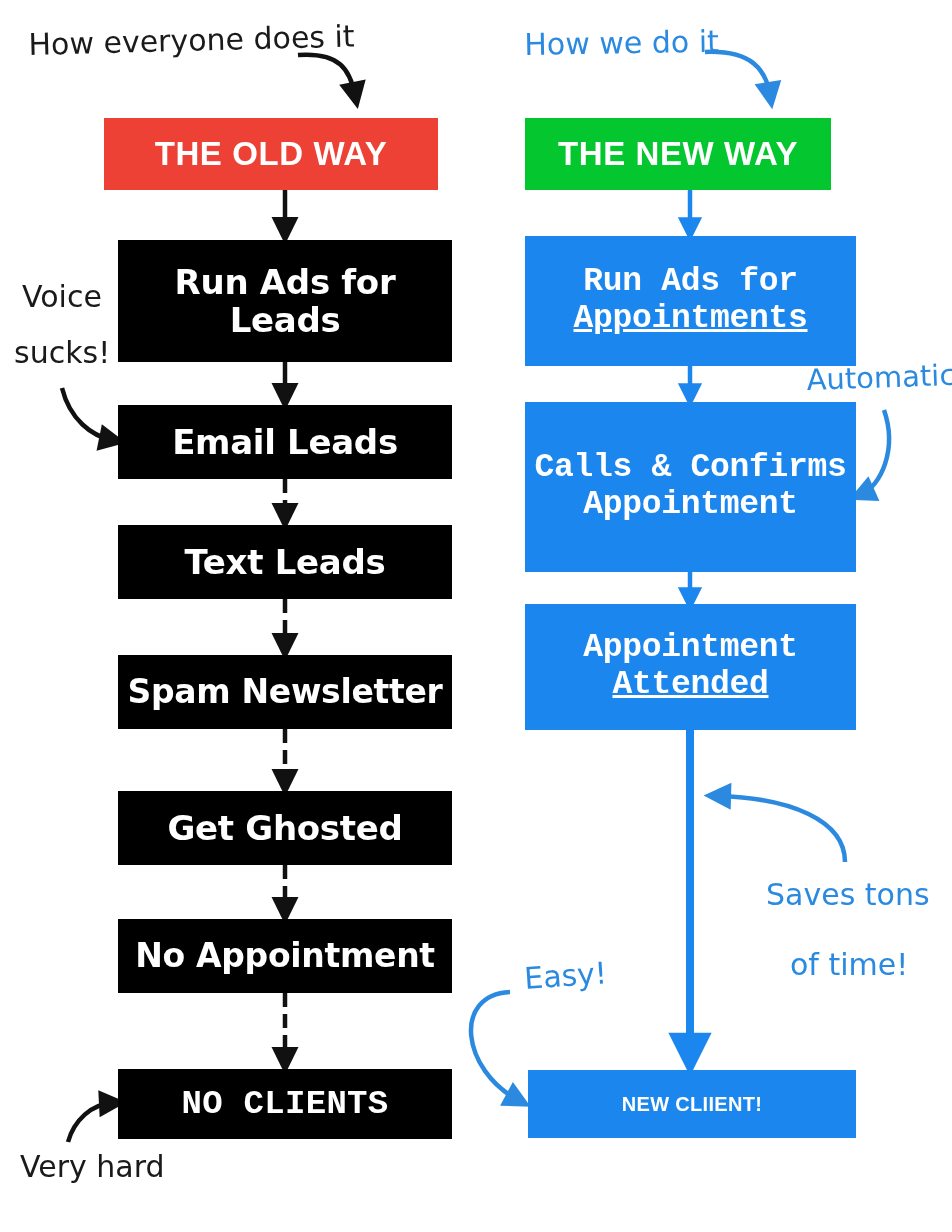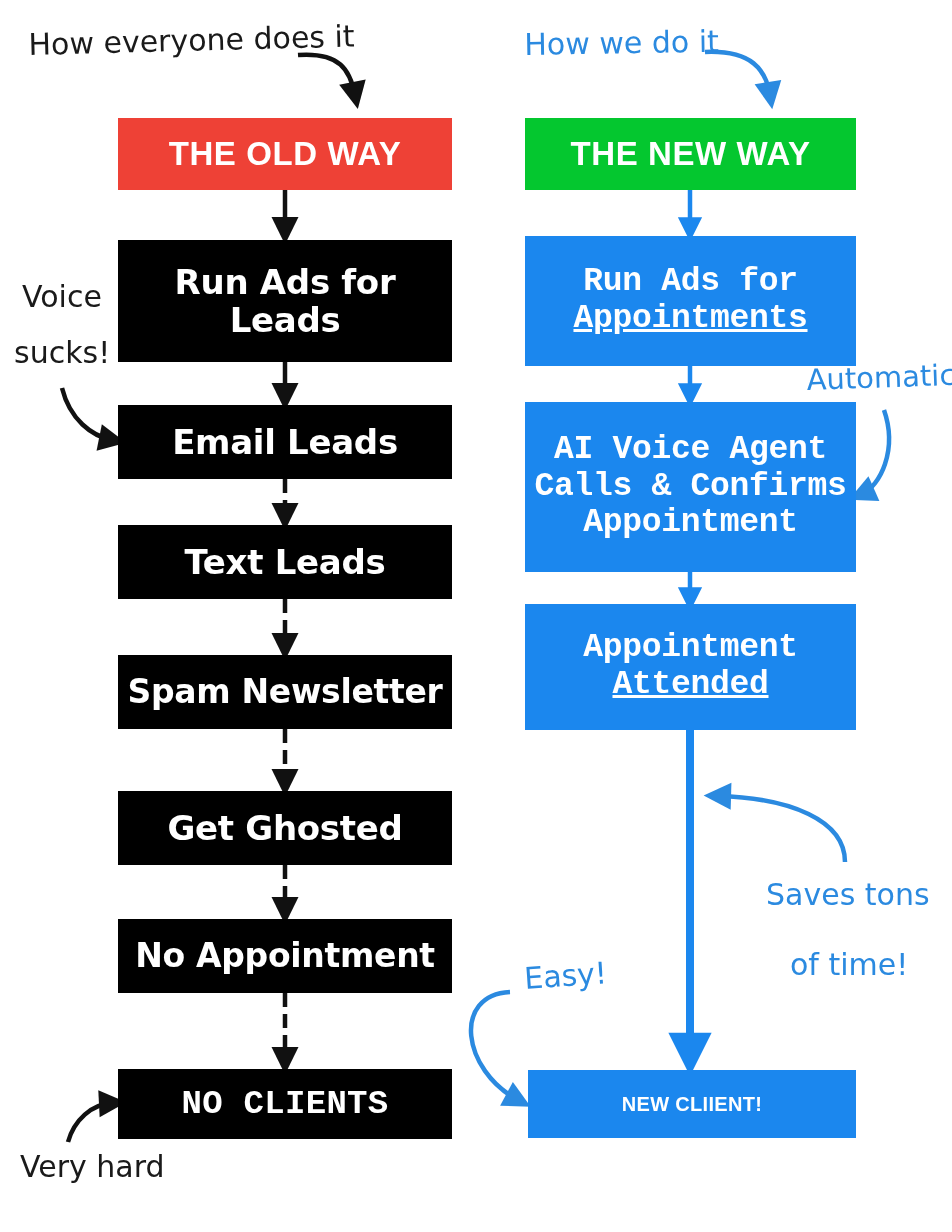--- a/index.html
+++ b/index.html
@@ -135,21 +135,21 @@
 
     <path d="M884,410 C898,450 880,486 862,494" stroke="#2B8AE0" stroke-width="4.5" fill="none" marker-end="url(#ah-blue)"></path>
 
     <path d="M845,862 C845,820 790,798 718,796" stroke="#2B8AE0" stroke-width="4.5" fill="none" marker-end="url(#ah-blue)"></path>
 
     <path d="M510,992 C452,995 462,1070 518,1100" stroke="#2B8AE0" stroke-width="4.5" fill="none" marker-end="url(#ah-blue)"></path>
   </svg>
 
   <div class="note note-dark" style="left:28px; top:26px; font-size:30px; transform:rotate(-1.5deg);">How everyone does it</div>
 
-  <div class="box banner banner-red" style="left:118px; top:118px; width:334px; height:72px;">THE OLD WAY</div>
+  <div class="box banner banner-red" style="left:104px; top:118px; width:334px; height:72px;">THE OLD WAY</div>
 
   <div class="box step-black" style="left:118px; top:240px; width:334px; height:122px;">Run Ads for Leads</div>
 
   <div class="box step-black" style="left:118px; top:405px; width:334px; height:74px;">Email Leads</div>
 
   <div class="box step-black" style="left:118px; top:525px; width:334px; height:74px;">Text Leads</div>
 
   <div class="box step-black" style="left:118px; top:791px; width:334px; height:74px;">Get Ghosted</div>
 
   <div class="box step-black tight" style="left:118px; top:655px; width:334px; height:74px;">Spam Newsletter</div>
@@ -158,29 +158,28 @@
 
   <div class="box final-black" style="left:118px; top:1069px; width:334px; height:70px;">NO CLIENTS</div>
 
   <div class="note note-dark" style="left:22px; top:278px; font-size:30px;">Voice</div>
   <div class="note note-dark" style="left:14px; top:334px; font-size:30px;">sucks!</div>
 
   <div class="note note-dark" style="left:20px; top:1148px; font-size:30px;">Very hard</div>
 
   <div class="note note-blue" style="left:524px; top:26px; font-size:30px; transform:rotate(-1deg);">How we do it</div>
 
-  <div class="box banner banner-green" style="left:525px; top:118px; width:331px; height:72px;">THE NEW WAY</div>
+  <div class="box banner banner-green" style="left:525px; top:118px; width:306px; height:72px;">THE NEW WAY</div>
 
   <div class="box step-blue" style="left:525px; top:236px; width:331px; height:130px;">
     <span class="ln">Run Ads for</span>
     <span class="ln ul">Appointments</span>
   </div>
 
   <div class="box step-blue" style="left:525px; top:402px; width:331px; height:170px;">
-    <span class="ln">AI Voice Agent</span>
     <span class="ln">Calls &amp; Confirms</span>
     <span class="ln">Appointment</span>
   </div>
 
   <div class="box step-blue" style="left:525px; top:604px; width:331px; height:126px;">
     <span class="ln">Appointment</span>
     <span class="ln ul">Attended</span>
   </div>
 
   <div class="box final-blue" style="left:528px; top:1070px; width:328px; height:68px;">NEW CLIIENT!</div>

